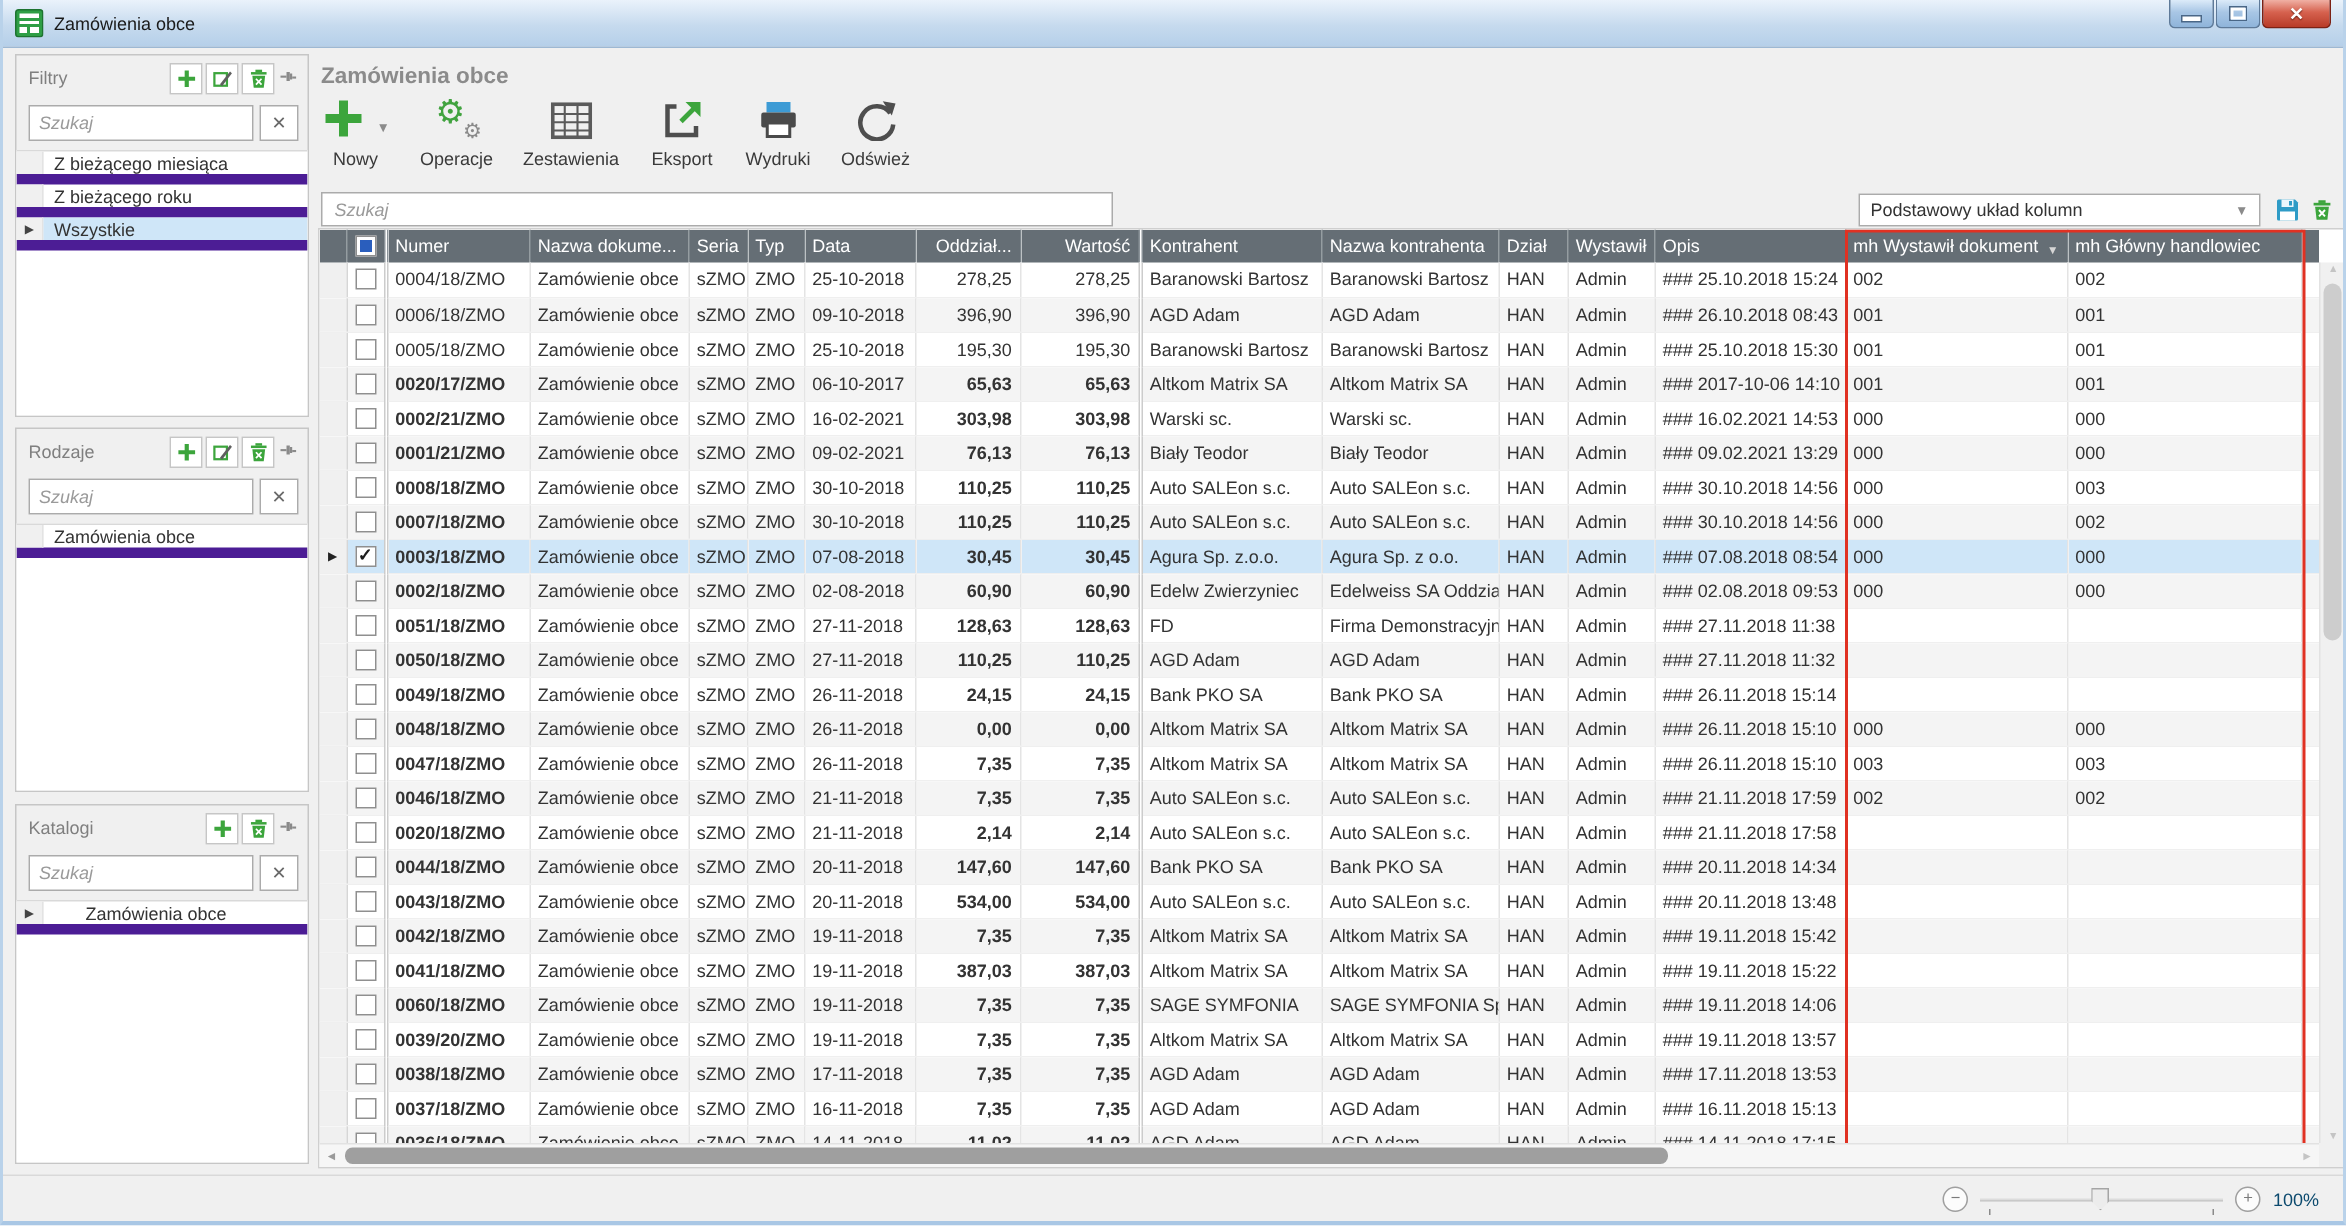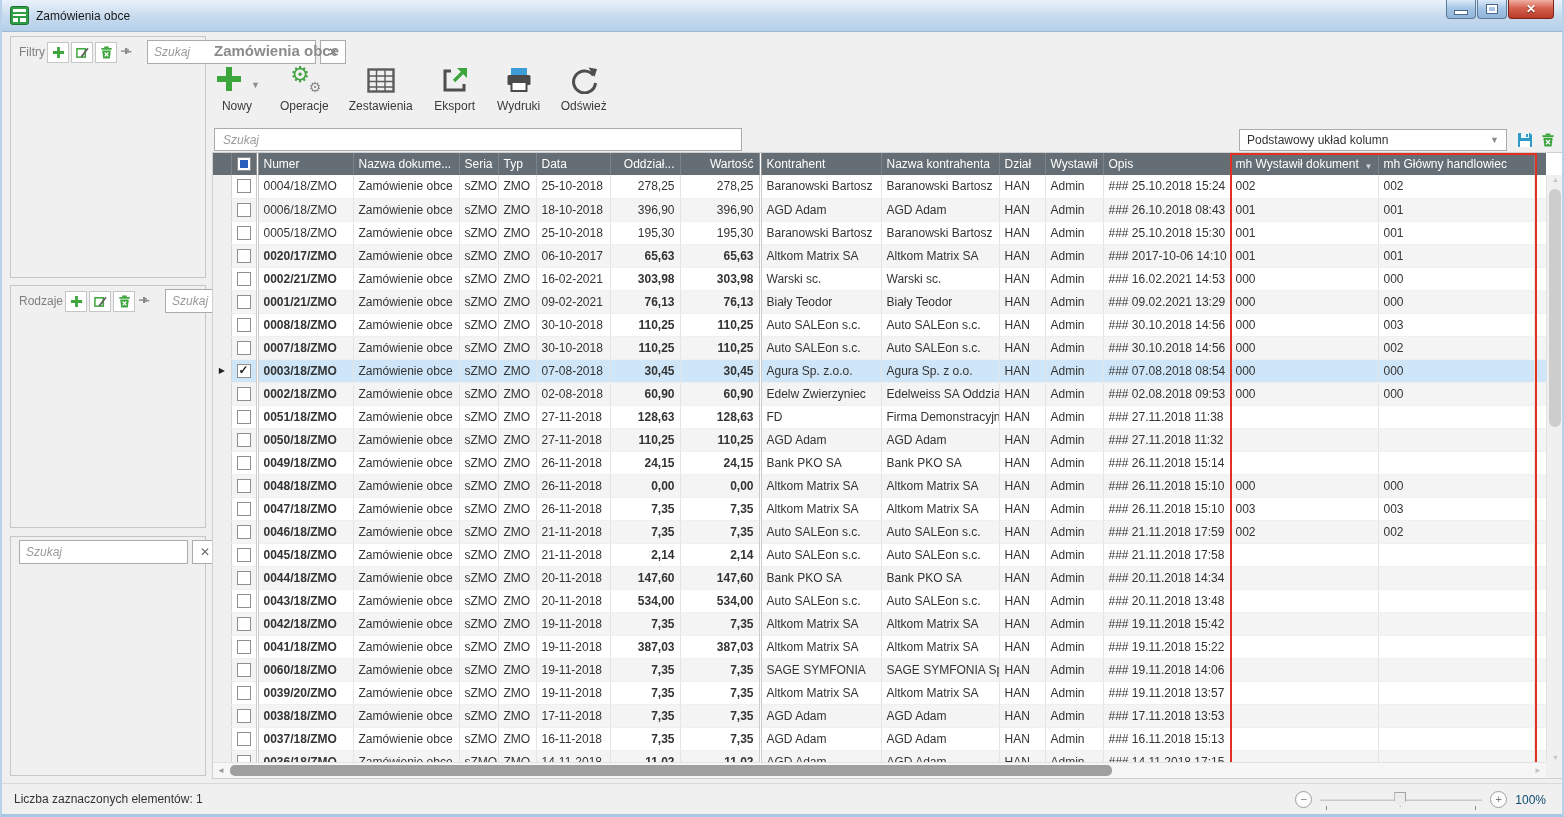--- a/index.html
+++ b/index.html
@@ -18,21 +18,21 @@
   .wbtn { width:30px; height:19px; margin-left:1px; border:1px solid #5e7a99; border-top:none;
           border-radius:0 0 4px 4px; background:linear-gradient(#dcebf9,#a8c6e5 45%,#8fb4da);
           display:flex; align-items:center; justify-content:center; cursor:default; }
   .wbtn.close { width:46px; background:linear-gradient(#f0b0a4,#d6624f 45%,#b83b28); border-color:#7c2114; }
   .glyph-min { width:12px; height:3px; background:#fff; box-shadow:0 0 0 1px #4a6787; margin-top:6px; }
   .glyph-max { width:10px; height:8px; border:2px solid #fff; box-shadow:0 0 0 1px #4a6787; background:transparent; }
   .glyph-close { color:#fff; font-weight:bold; font-size:12px; text-shadow:0 1px 1px #5f1507; }
 
   
   .panel { position:absolute; left:8px; width:196px; background:#f0f0f0; border:1px solid #c6c6c6;
-           display:flex; flex-direction:row; }
+           display:flex; flex-direction:column; }
   .panel-head { height:30px; display:flex; align-items:center; padding:0 4px 0 8px; flex:0 0 auto; }
   .panel-title { flex:1; color:#7f7f7f; }
   .pbtn { width:22px; height:21px; background:#fff; border:1px solid #c6c6c6; display:flex;
           align-items:center; justify-content:center; margin-left:2px; cursor:default; }
   .pinbtn { width:18px; height:21px; background:transparent; border:none; display:flex; align-items:center; justify-content:center; }
   .panel-search { display:flex; padding:3px 6px 6px 8px; flex:0 0 auto; }
   .panel-search input { flex:1; height:24px; border:1px solid #ababab; background:#fff; padding:0 6px; font-size:12px; font-family:inherit; min-width:0; }
   .clearbtn { width:26px; height:24px; margin-left:4px; background:#fff; border:1px solid #ababab; color:#6a6a6a;
               display:flex; align-items:center; justify-content:center; font-size:12px; }
   input::placeholder { font-style:italic; color:#9a9a9a; }
@@ -230,20 +230,46 @@
     </div>
     <div class="panel-list">
       <div class="plist-row">
           <span class="plist-gutter"></span>
           <span class="plist-lab">Zamówienia obce</span>
         </div>
     </div>
   </div>
 
   <div class="panel" style="top:536px; height:240px;">
+    <div class="panel-head">
+      <span class="panel-title">Katalogi</span>
+      <span class="pbtn">
+        <svg width="13" height="13" viewBox="0 0 14 14">
+            <path d="M5.5 1h3v4.5H13v3H8.5V13h-3V8.5H1v-3h4.5z" fill="#3ca53c"></path>
+          </svg>
+        </span>
+      <span class="pbtn">
+        <svg width="13" height="13" viewBox="0 0 14 14">
+            <rect x="4.6" y="0.5" width="4.8" height="1.8" fill="#3ca53c"></rect>
+            <rect x="1.4" y="2.2" width="11.2" height="1.8" fill="#3ca53c"></rect>
+            <path d="M2.4 4.8h9.2l-1 8.7H3.4z" fill="#3ca53c"></path>
+            <path d="M5 7l4 4.2M9 7 5 11.2" stroke="#fff" stroke-width="1.3"></path>
+          </svg>
+        </span>
+      <span class="pinbtn">
+        <svg width="12" height="12" viewBox="0 0 12 12">
+            <g fill="#8a8a8a">
+              <rect x="1" y="4.4" width="4" height="1.4"></rect>
+              <rect x="5" y="2" width="2.2" height="6"></rect>
+              <rect x="7.2" y="3" width="1.6" height="4"></rect>
+              <rect x="8.8" y="5" width="2.6" height="1.4"></rect>
+            </g>
+          </svg>
+        </span>
+    </div>
     <div class="panel-search">
       <input placeholder="Szukaj" style="">
       <span class="clearbtn">
           <span>✕</span>
         </span>
     </div>
     <div class="panel-list">
       <div class="plist-row">
           <span class="plist-gutter">▶</span>
           <span class="plist-lab indent1">Zamówienia obce</span>
@@ -404,21 +430,21 @@
             </tr>
             <tr>
               <td class="gutter"></td>
               <td class="selcell ge">
                 <div class="cb"></div>
               </td>
               <td class="bb">0006/18/ZMO</td>
               <td>Zamówienie obce</td>
               <td>sZMO</td>
               <td>ZMO</td>
-              <td>18-10-2018</td>
+              <td>09-10-2018</td>
               <td class="num bb">396,90</td>
               <td class="num bb ge">396,90</td>
               <td>AGD Adam</td>
               <td>AGD Adam</td>
               <td>HAN</td>
               <td>Admin</td>
               <td>### 26.10.2018 08:43</td>
               <td>001</td>
               <td>001</td>
               <td></td>
@@ -715,21 +741,21 @@
               <td>### 21.11.2018 17:59</td>
               <td>002</td>
               <td>002</td>
               <td></td>
             </tr>
             <tr class="new">
               <td class="gutter"></td>
               <td class="selcell ge">
                 <div class="cb"></div>
               </td>
-              <td class="bb">0045/18/ZMO</td>
+              <td class="bb">0020/18/ZMO</td>
               <td>Zamówienie obce</td>
               <td>sZMO</td>
               <td>ZMO</td>
               <td>21-11-2018</td>
               <td class="num bb">2,14</td>
               <td class="num bb ge">2,14</td>
               <td>Auto SALEon s.c.</td>
               <td>Auto SALEon s.c.</td>
               <td>HAN</td>
               <td>Admin</td>
@@ -938,21 +964,20 @@
     </div>
     <div class="hscroll">
       <span class="harrow" style="left:4px;">◄</span>
       <div class="hthumb"></div>
       <span class="harrow" style="right:4px; color:#c4c4c4;">►</span>
     </div>
     <div class="corner"></div>
   </div>
 
   <div class="statusbar">
-    <span class="status-left">Liczba zaznaczonych elementów: 1</span>
     <div class="zoomctl">
       <span class="zbtn">−</span>
       <span class="ztrackwrap">
         <span class="ztrack"></span>
         <span class="ztick" style="left:6px;"></span>
         <span class="ztick" style="right:6px;"></span>
         <span class="zthumb"></span>
       </span>
       <span class="zbtn">+</span>
       <span class="zlabel">100%</span>

